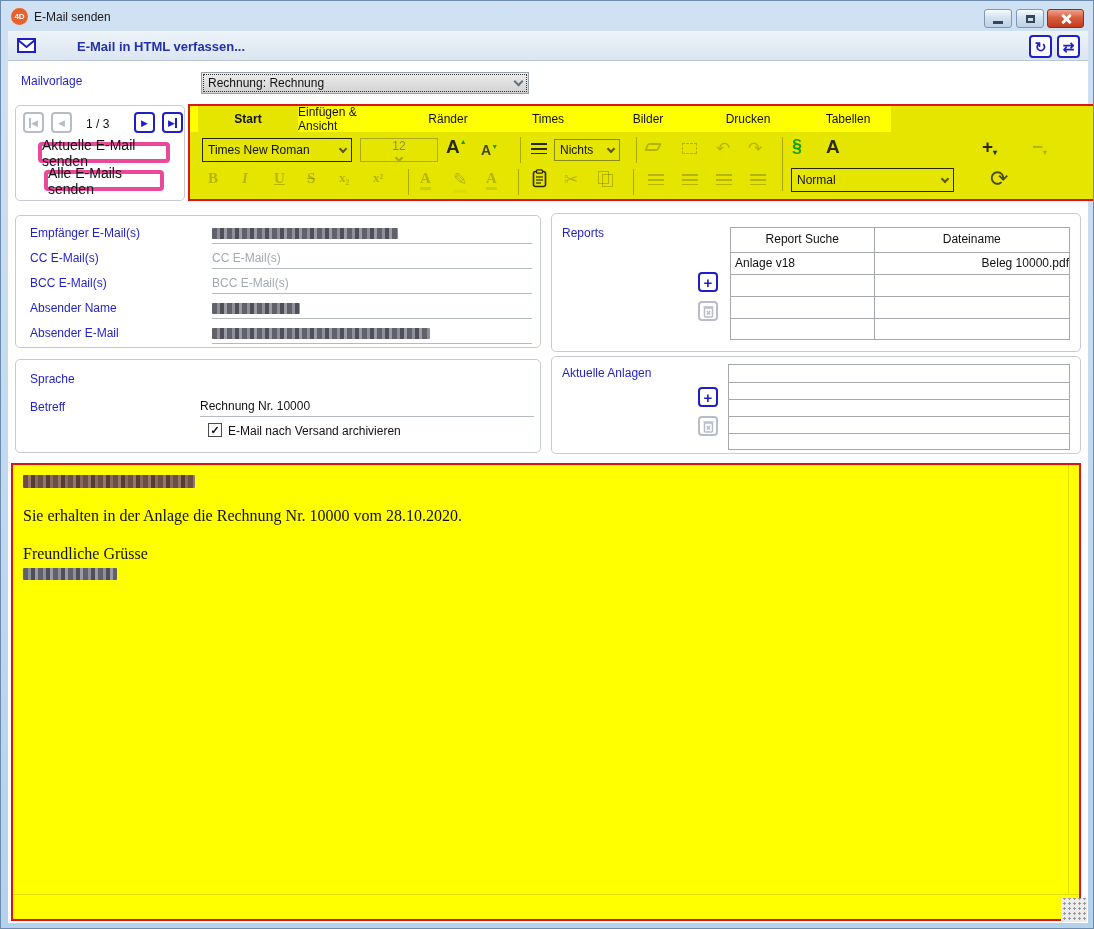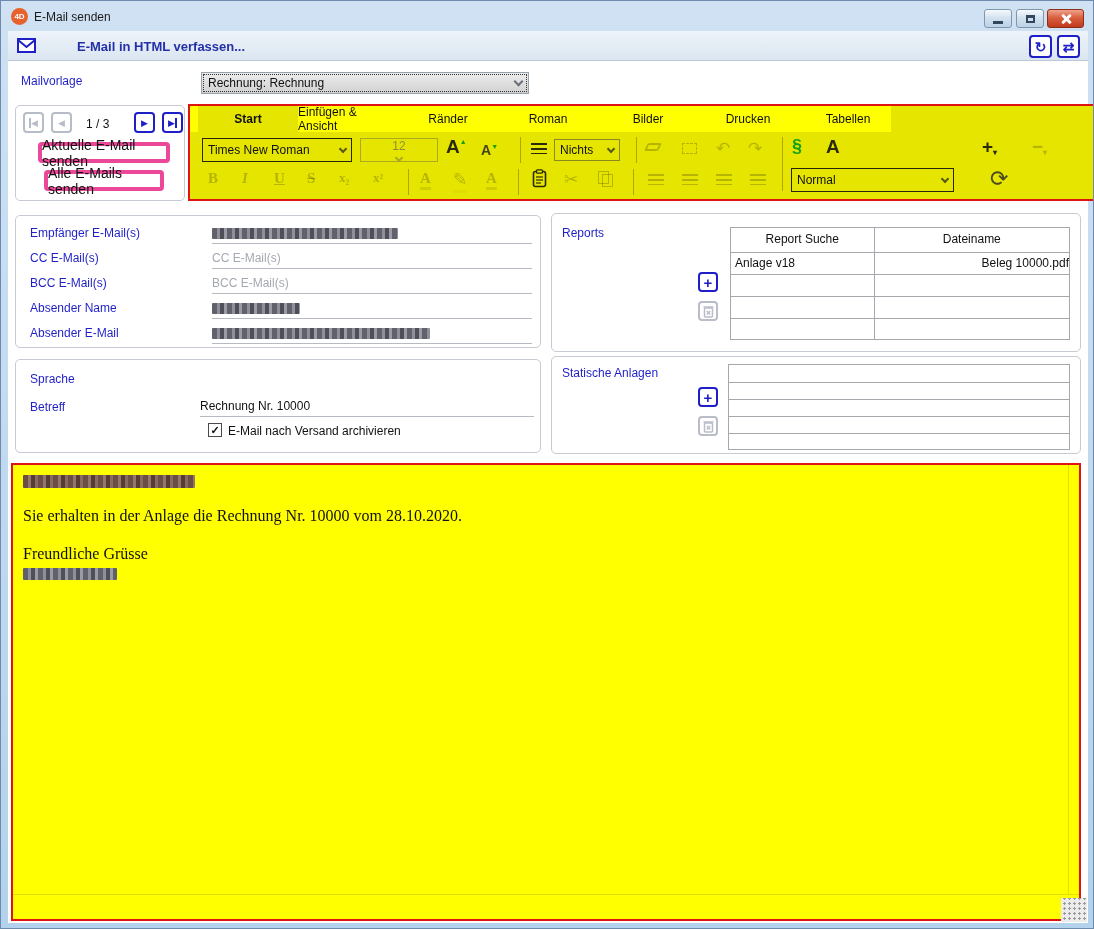--- a/index.html
+++ b/index.html
@@ -171,21 +171,21 @@
       <div class="ttab active" style="left:8px;">
           <span>Start</span>
         </div>
       <div class="ttab" style="left:108px;">
           <span>Einfügen &amp; Ansicht</span>
         </div>
       <div class="ttab" style="left:208px;">
           <span>Ränder</span>
         </div>
       <div class="ttab" style="left:308px;">
-          <span>Roman</span>
+          <span>Times</span>
         </div>
       <div class="ttab" style="left:408px;">
           <span>Bilder</span>
         </div>
       <div class="ttab" style="left:508px;">
           <span>Drucken</span>
         </div>
       <div class="ttab" style="left:608px;">
           <span>Tabellen</span>
         </div>
@@ -371,21 +371,21 @@
     <div class="abs bluelbl" style="left:14px; top:40px;">Betreff</div>
     <div class="abs fieldval" style="left:184px; top:39px;">Rechnung Nr. 10000</div>
     <div class="uline" style="left:184px; top:56px; width:334px;"></div>
     <div class="abs cb" style="left:192px; top:63px;">
       <span>✓</span>
       </div>
     <div class="abs" style="left:212px; top:64px; font-size:12px; color:#111;">E-Mail nach Versand archivieren</div>
   </div>
 
   <div class="panel" style="left:550px; top:355px; width:530px; height:98px;">
-    <div class="abs bluelbl" style="left:10px; top:9px;">Statische Anlagen</div>
+    <div class="abs bluelbl" style="left:10px; top:9px;">Aktuelle Anlagen</div>
     <div class="plusbtn" style="left:146px; top:30px;">
       <span>+</span>
       </div>
     <div class="trashbtn" style="left:146px; top:59px;">
       <svg width="11" height="13" viewBox="0 0 11 13">
         <rect x="1.5" y="3" width="8" height="9" rx="1" fill="none" stroke="#b9bdc9" stroke-width="1.5"></rect>
         <line x1="0.5" y1="2" x2="10.5" y2="2" stroke="#b9bdc9" stroke-width="1.5"></line>
         <path d="M3.8 6 L7.2 9.4 M7.2 6 L3.8 9.4" stroke="#b9bdc9" stroke-width="1.4"></path>
       </svg>
       </div>

